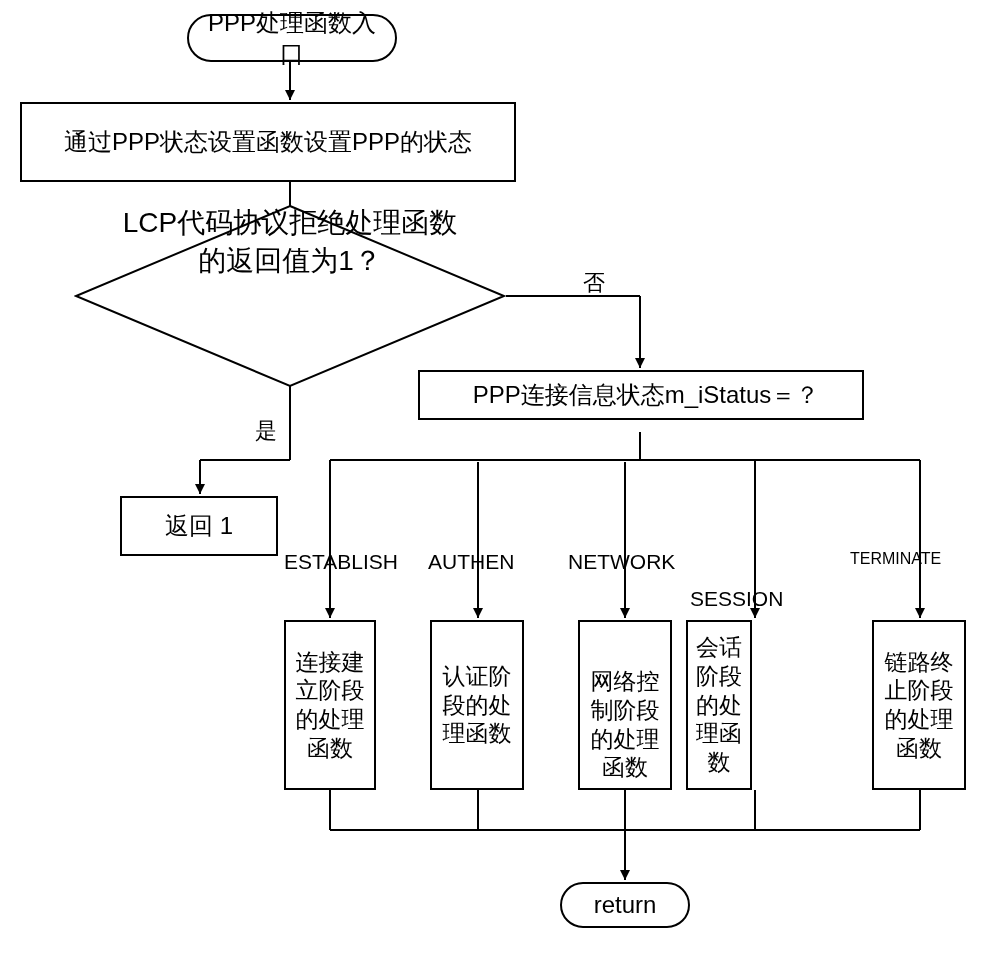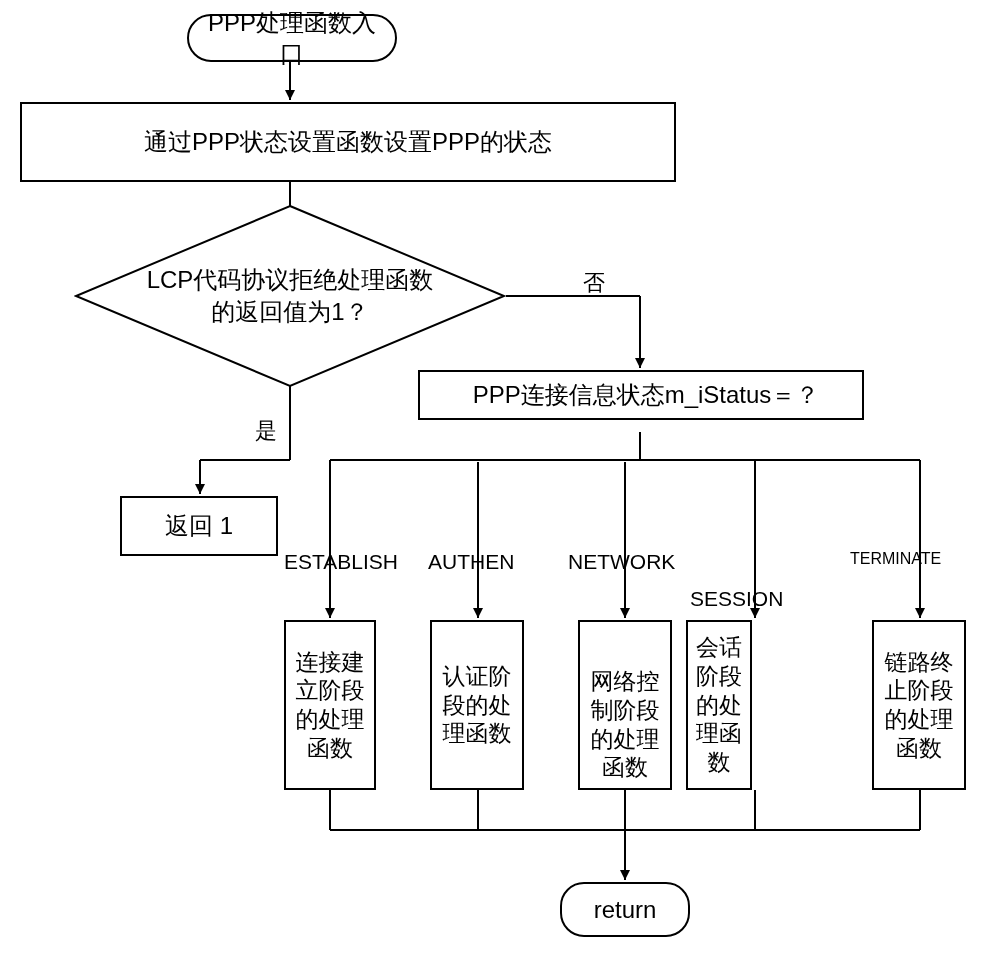--- a/index.html
+++ b/index.html
@@ -33,23 +33,22 @@
   .diamond-wrap {
     position: absolute;
   }
   .diamond-text {
     position: absolute;
     left: 0;
     top: 0;
     width: 100%;
     height: 100%;
     display: flex;
-    align-items: center;
     justify-content: center;
-    font-size: 24px;
+    font-size: 28px;
     line-height: 1.35;
     text-align: center;
   }
   .label {
     position: absolute;
     font-size: 22px;
     white-space: nowrap;
   }
   svg.lines {
     position: absolute;
@@ -102,21 +101,21 @@
   <line x1="755" y1="790" x2="755" y2="830" stroke="#000" stroke-width="2"></line>
   <line x1="920" y1="790" x2="920" y2="830" stroke="#000" stroke-width="2"></line>
   <line x1="330" y1="830" x2="920" y2="830" stroke="#000" stroke-width="2"></line>
   <line x1="625" y1="830" x2="625" y2="880" stroke="#000" stroke-width="2" marker-end="url(#arr)"></line>
 </svg>
 
 <div class="node terminator" style="left:187px; top:14px; width:210px; height:48px;">
   <span>PPP处理函数入口</span>
 </div>
 
-<div class="node process" style="left:20px; top:102px; width:656px; height:80px;">
+<div class="node process" style="left:20px; top:102px; width:496px; height:80px;">
   <span>通过PPP状态设置函数设置PPP的状态</span>
 </div>
 
 <div class="diamond-wrap" style="left:74px; top:204px; width:432px; height:184px;">
   <svg width="432" height="184" style="position:absolute;left:0;top:0;">
     <polygon points="216,2 430,92 216,182 2,92" fill="#fff" stroke="#000" stroke-width="2"></polygon>
   </svg>
   <div class="diamond-text">
     <span style="white-space:pre-line;">LCP代码协议拒绝处理函数
 的返回值为1？</span>
@@ -164,15 +163,15 @@
 理函
 数</span>
 </div>
 <div class="node proc-small" style="left:872px; top:620px; width:94px; height:170px;text-align:center;">
   <span style="white-space:pre-line;">链路终
 止阶段
 的处理
 函数</span>
 </div>
 
-<div class="node terminator" style="left:560px; top:882px; width:130px; height:55px;">
+<div class="node terminator" style="left:560px; top:882px; width:130px; height:46px;">
   <span>return</span>
 </div>
 
 </body></html>

